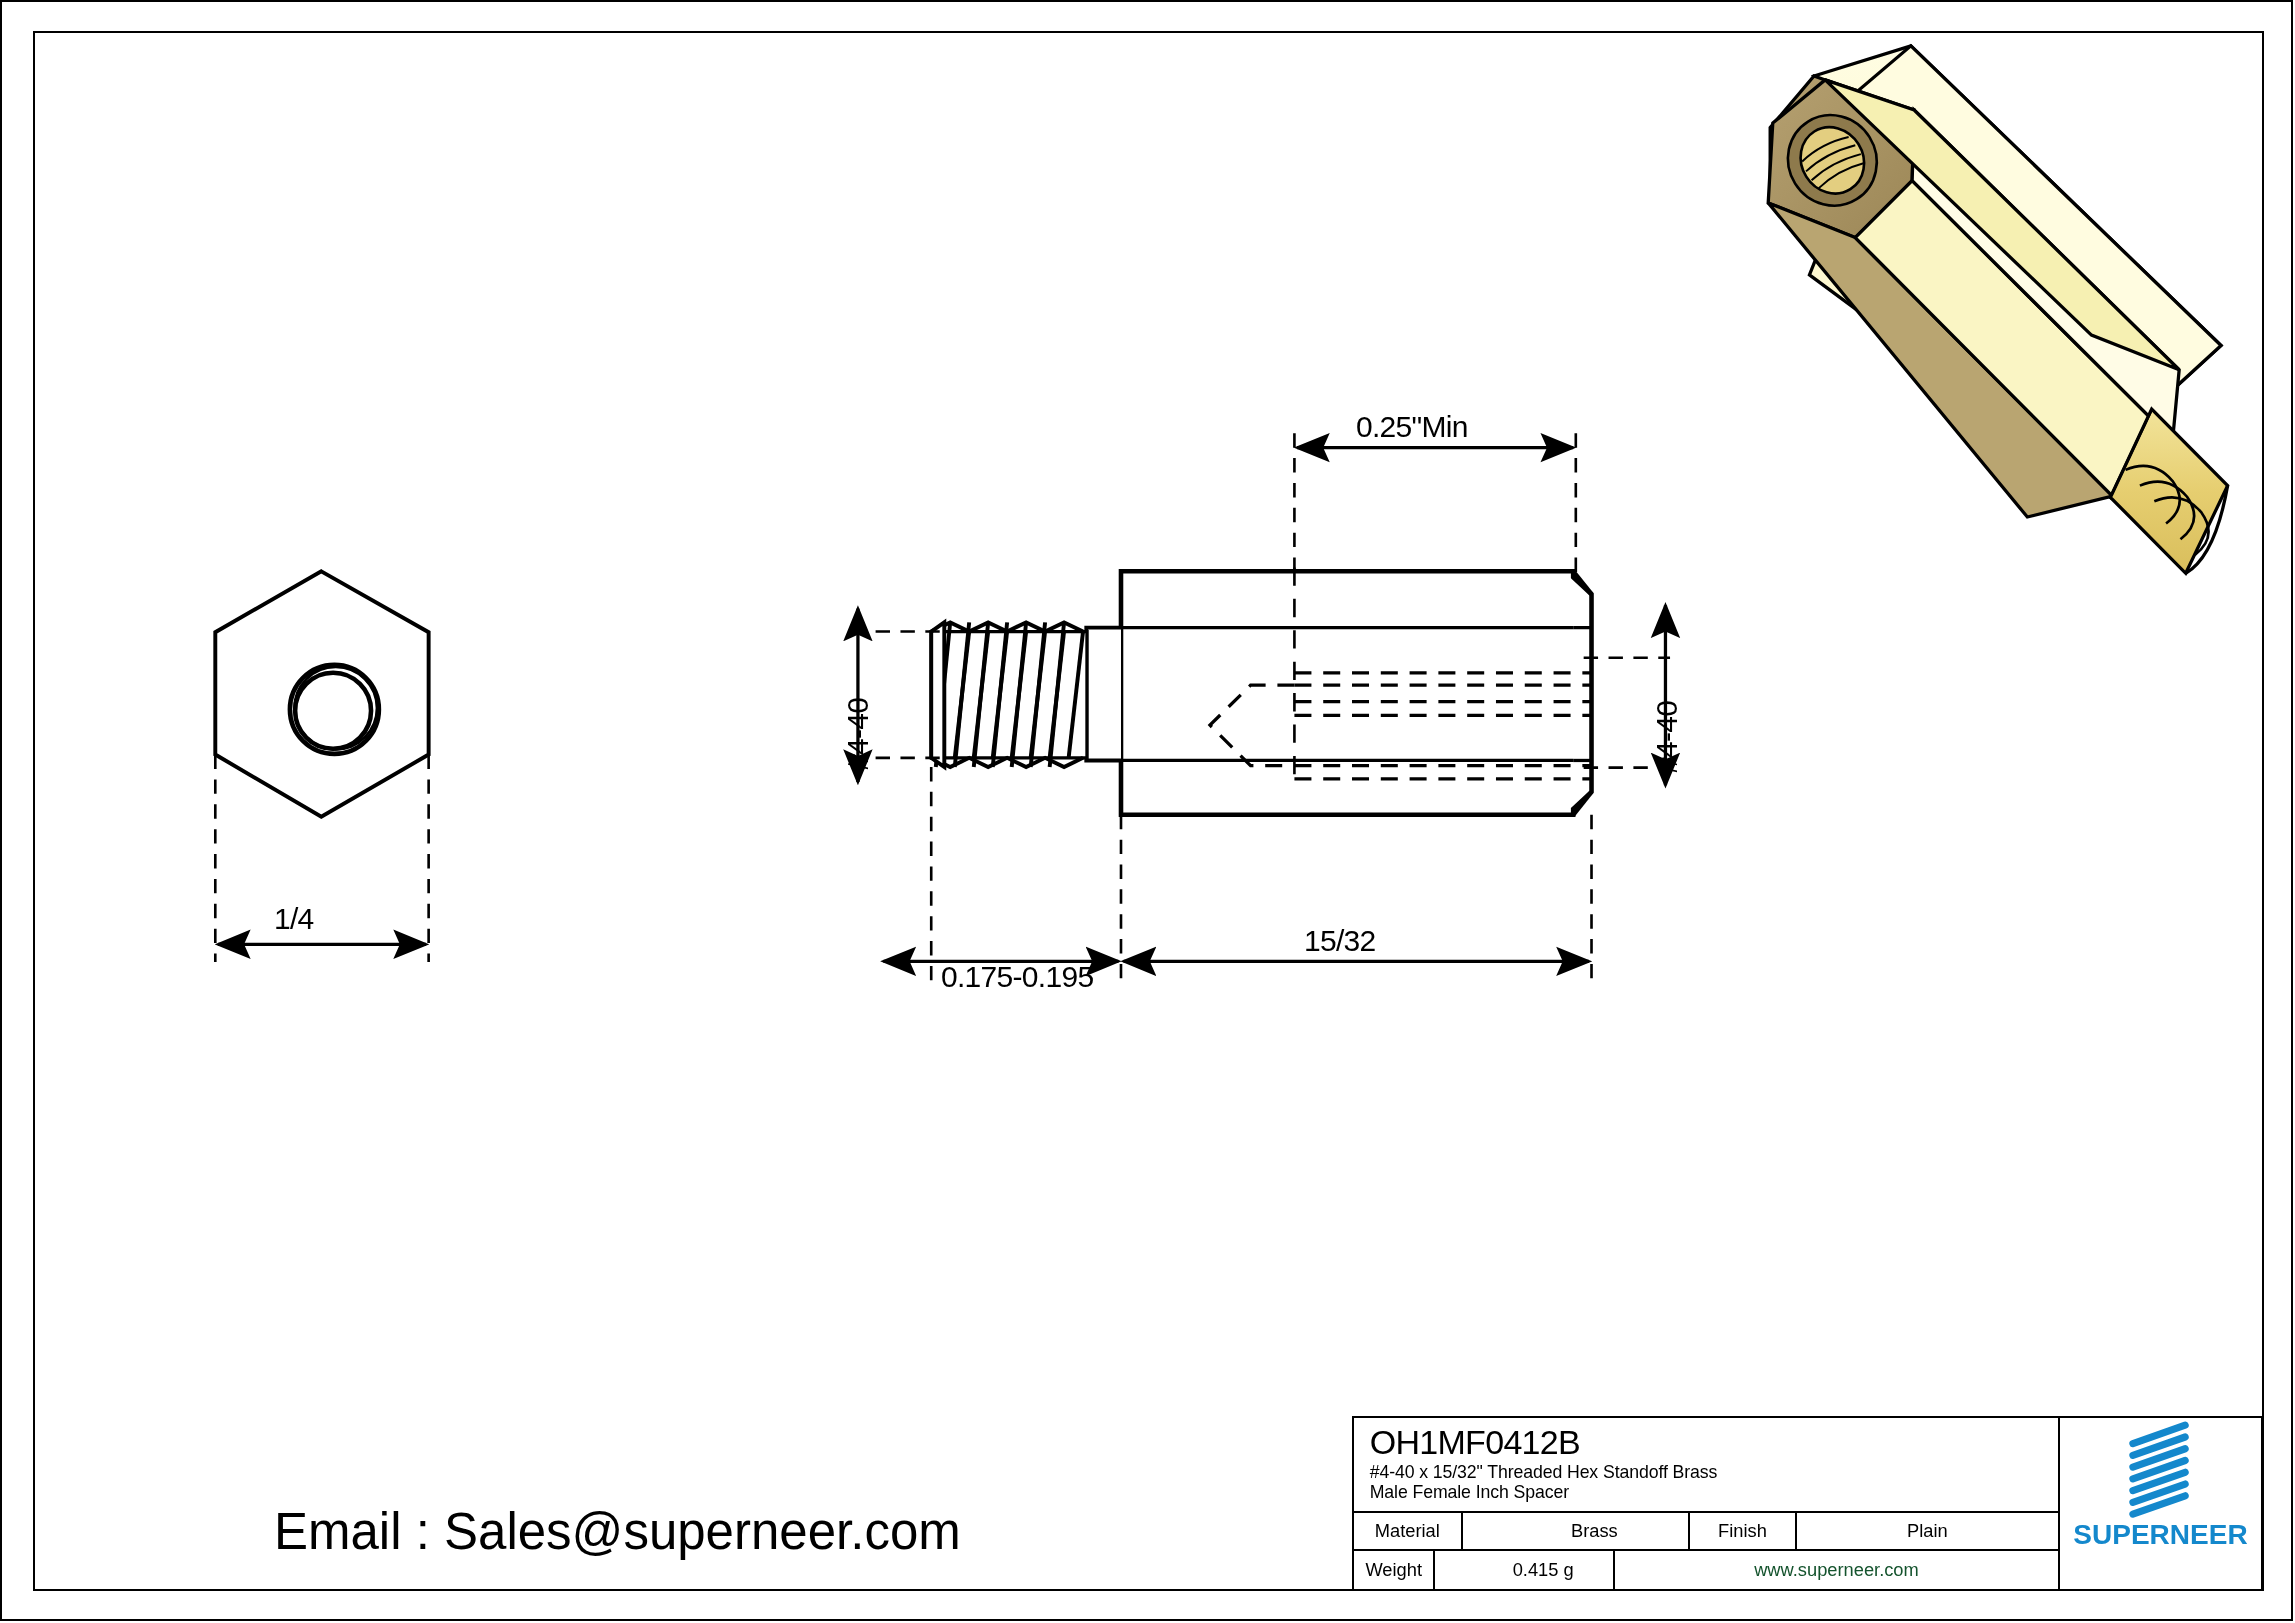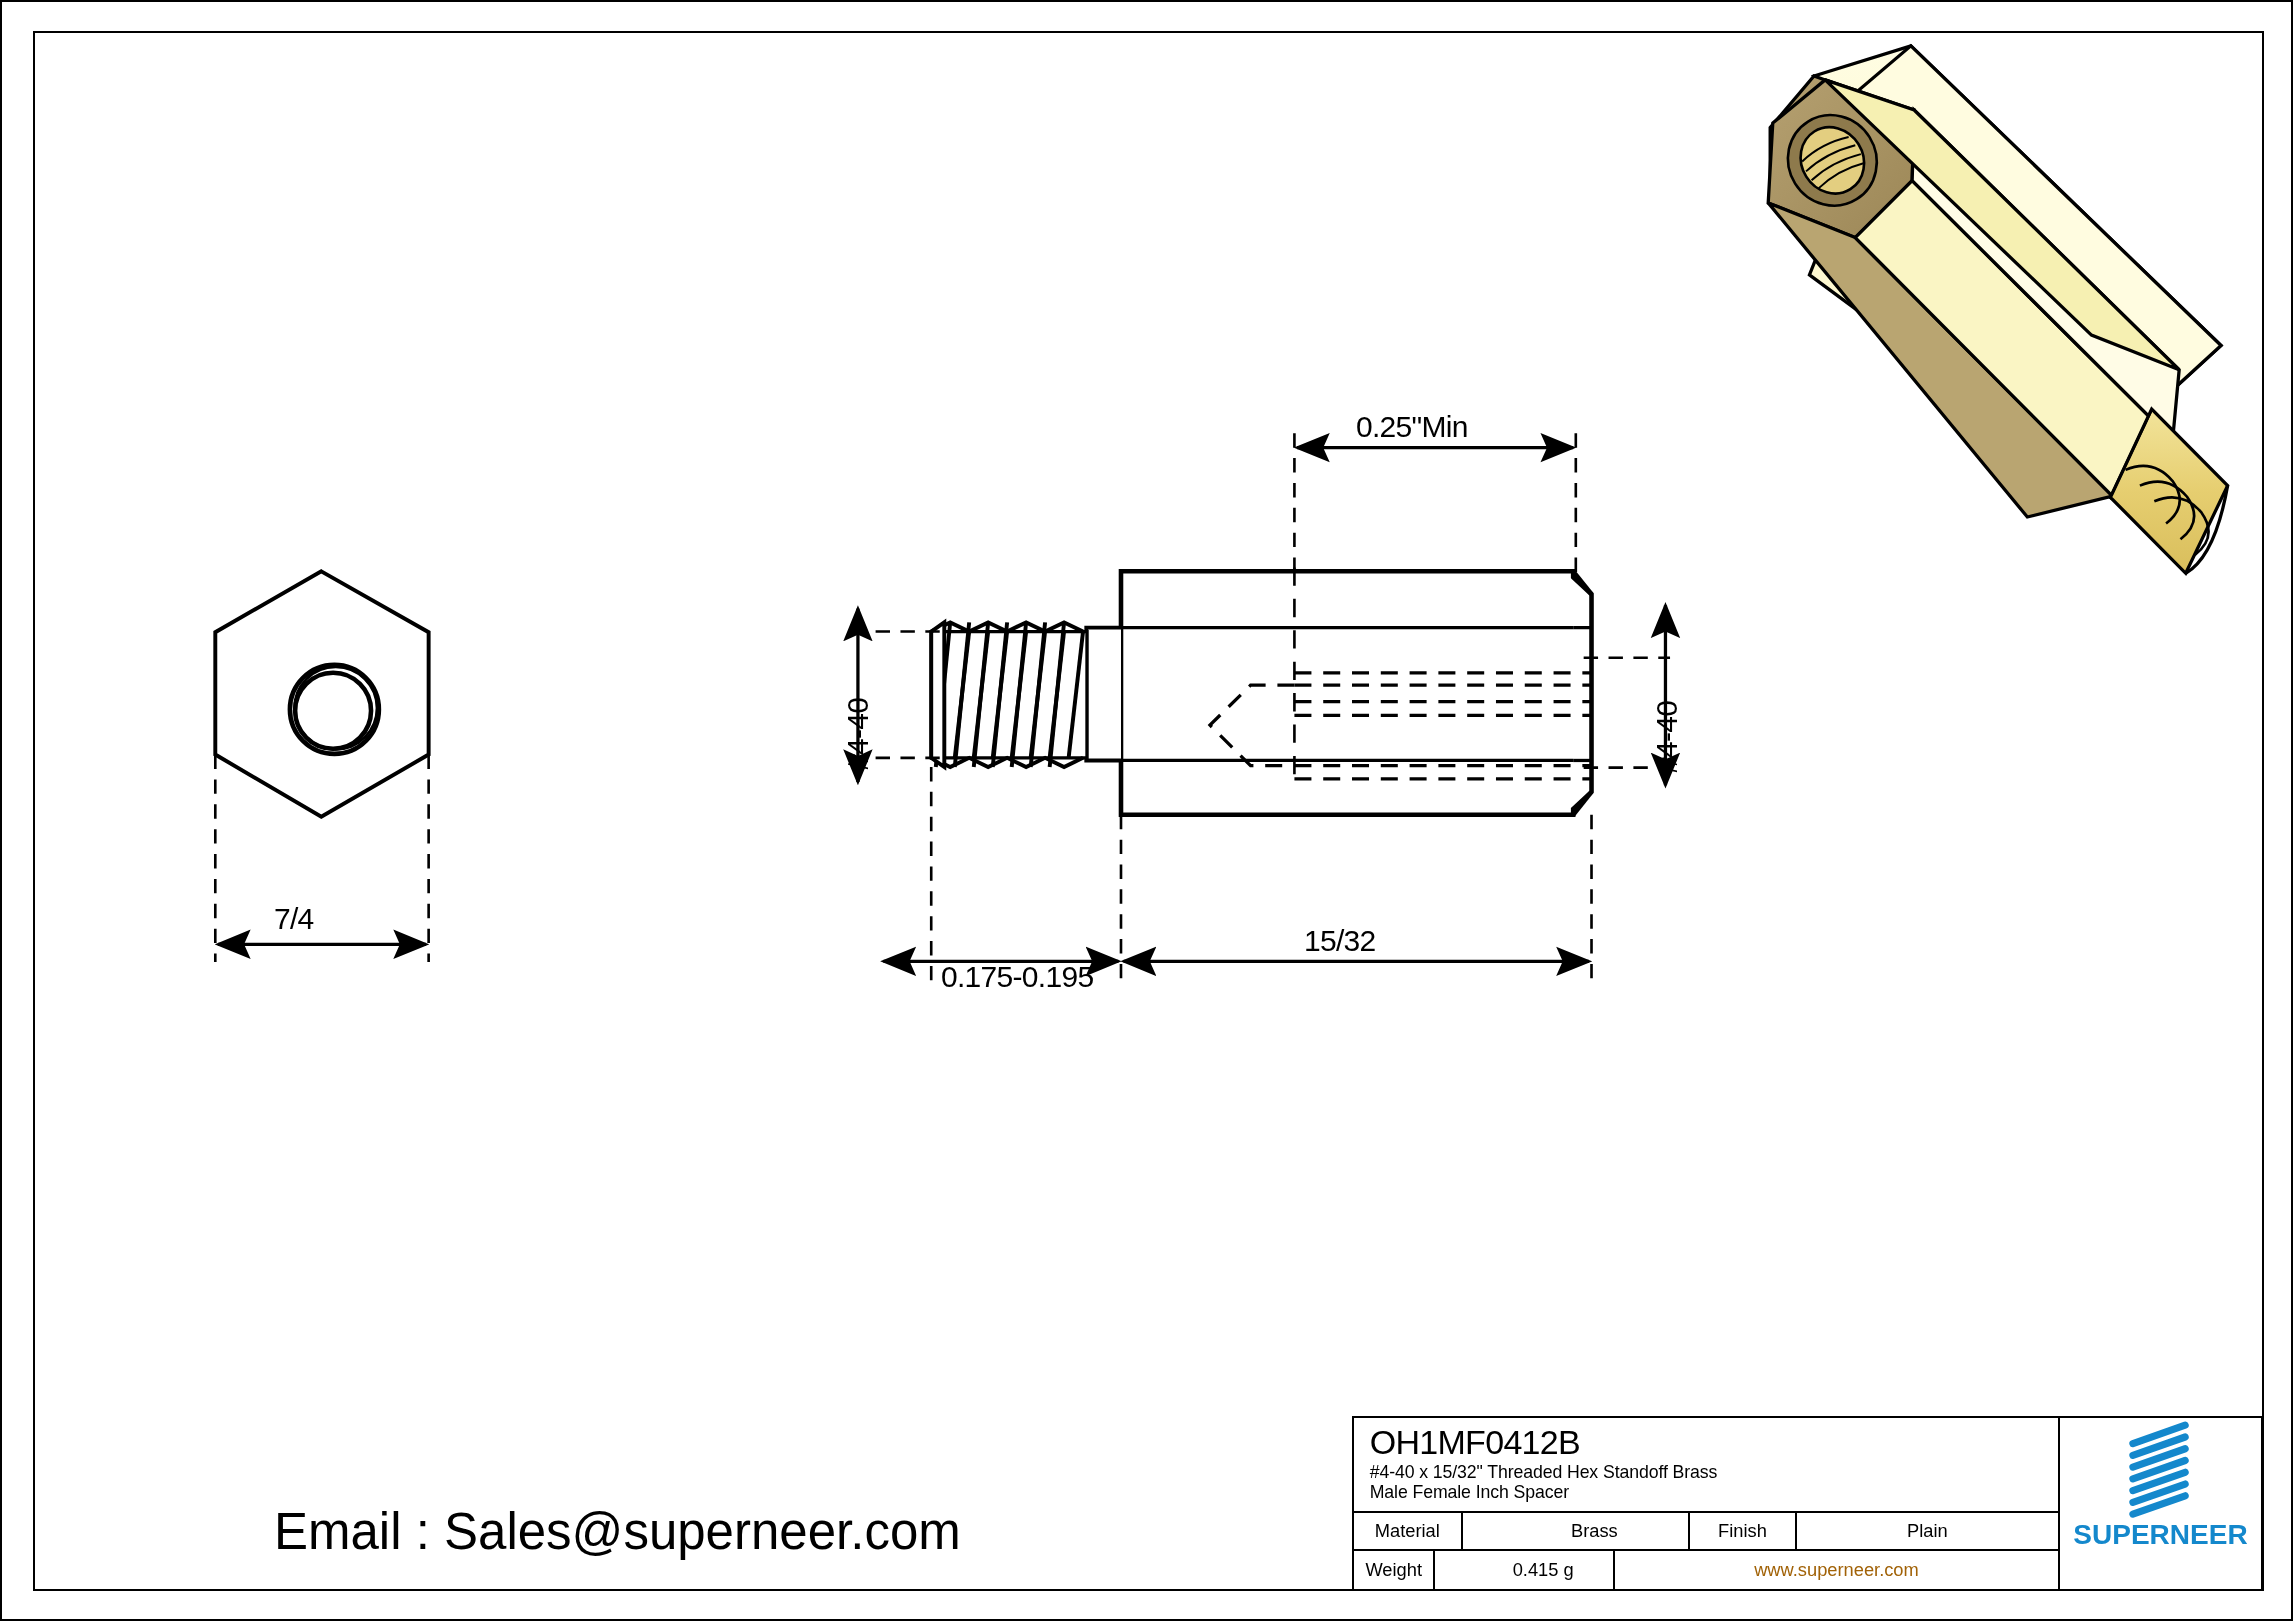--- a/index.html
+++ b/index.html
@@ -117,21 +117,21 @@
     font-size: 18.3px;
     color: #000;
     box-sizing: border-box;
     white-space: nowrap;
   }
   .cell-label-1 { width: 109px; border-right: 2px solid #000; }
   .cell-value-1 { width: 228px; border-right: 2px solid #000; padding-left: 38px; }
   .cell-label-2 { width: 107px; border-right: 2px solid #000; }
   .cell-value-2 { width: 262px; }
   .cell-web { width: 597px; }
-  #website-link { color: #a16207; font-size: 18.3px; }
+  #website-link { color: #14532d; font-size: 18.3px; }
 
   #tb-logo {
     width: 202px;
     position: relative;
     display: flex;
     flex-direction: column;
     align-items: center;
     justify-content: flex-start;
     padding-top: 2px;
     box-sizing: border-box;
@@ -306,21 +306,21 @@
 
       <line x1="1423" y1="1172" x2="1423" y2="1500" stroke="#000" stroke-width="4" stroke-dasharray="22,16"></line>
       <line x1="1713" y1="1245" x2="1713" y2="1500" stroke="#000" stroke-width="4" stroke-dasharray="22,16"></line>
       <line x1="2432" y1="1245" x2="2432" y2="1500" stroke="#000" stroke-width="4" stroke-dasharray="22,16"></line>
 
       <line x1="1350" y1="1469" x2="1709" y2="1469" stroke="#000" stroke-width="5" marker-start="url(#ar-l)" marker-end="url(#ar-r)"></line>
       <line x1="1717" y1="1469" x2="2428" y2="1469" stroke="#000" stroke-width="5" marker-start="url(#ar-l)" marker-end="url(#ar-r)"></line>
     </g>
   </svg>
 
-  <div class="abs dimtext" style="left:274px; top:902px;">7/4</div>
+  <div class="abs dimtext" style="left:274px; top:902px;">1/4</div>
 
   <div class="abs dimtext" style="left:1356px; top:410px;">0.25"Min</div>
 
   <div class="abs dimtext dim-rot" style="left:841px; top:771px;">#4-40</div>
 
   <div class="abs dimtext dim-rot" style="left:1650px; top:774px;">#4-40</div>
 
   <div class="abs dimtext" style="left:941px; top:924px;margin-top:36px;">0.175-0.195</div>
 
   <div class="abs dimtext" style="left:1304px; top:924px;">15/32</div>

